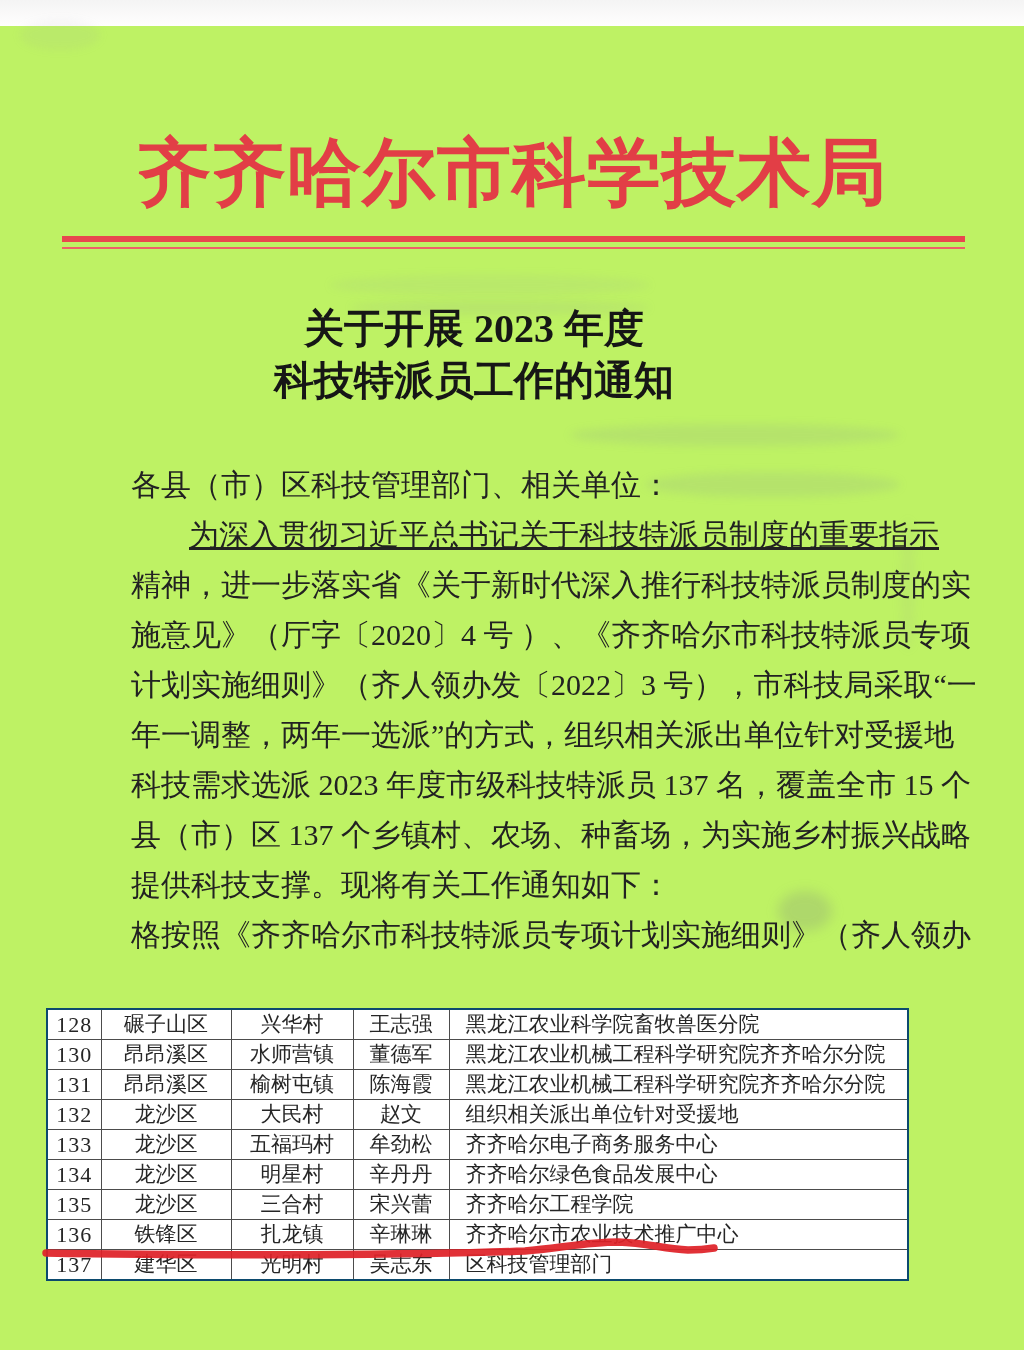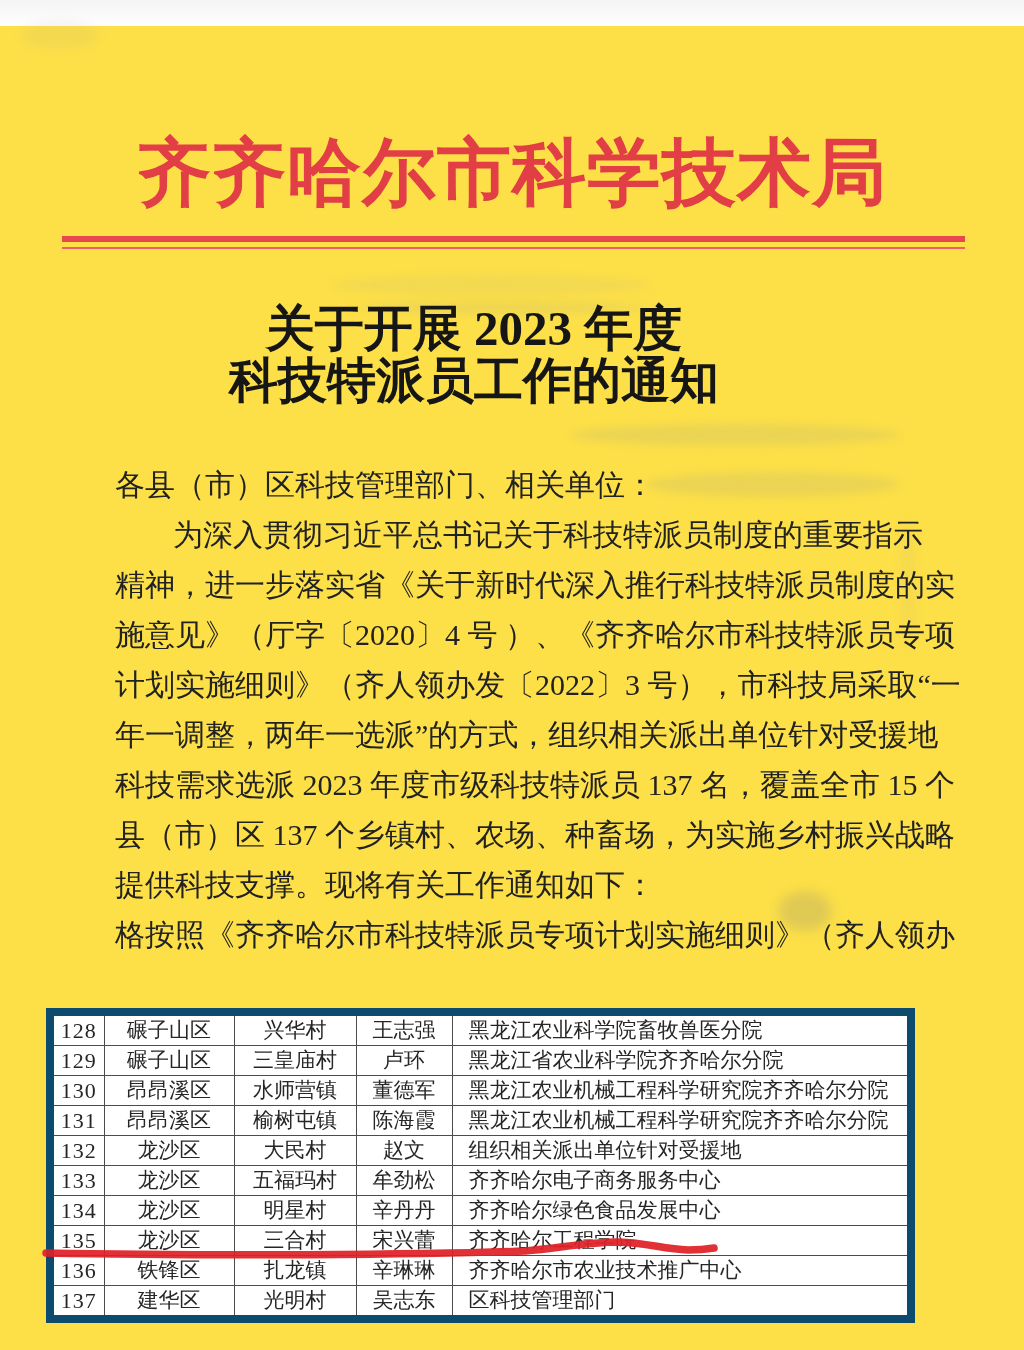--- a/index.html
+++ b/index.html
@@ -1,50 +1,50 @@
 <!DOCTYPE html>
 <html><head>
 <meta charset="utf-8">
 <style>
   html,body{margin:0;padding:0;}
   body{
     width:1024px;height:1350px;position:relative;overflow:hidden;
     background:#fdfdfd;
     font-family:"Liberation Serif","DejaVu Serif",serif;
   }
-  .page{position:absolute;inset:0;background:#fde047;}
+  .page{position:absolute;inset:0;background:#bef264;}
 
   
   .scan-edge{position:absolute;left:0;top:0;width:1024px;height:26px;
     background:linear-gradient(#f4f4f4,#fffefe);z-index:0;}
 
   
   .bureau{position:absolute;top:124px;left:0;width:1024px;text-align:center;
     font-size:74px;font-weight:bold;color:#e23e46;letter-spacing:1px;z-index:1;}
   .rule-thick{position:absolute;top:236px;left:62px;width:903px;height:6px;
     background:#e8474e;z-index:1;}
   .rule-thin{position:absolute;top:247px;left:62px;width:903px;height:2px;
     background:#ee6067;z-index:1;}
 
   
   .doc-title{position:absolute;top:303px;left:0;width:948px;text-align:center;
-    font-size:49px;font-weight:bold;color:#161616;line-height:52px;z-index:1;}
+    font-size:40px;font-weight:bold;color:#161616;line-height:52px;z-index:1;}
 
   
   .body-block{position:absolute;top:460px;left:115px;width:792px;z-index:1;
     font-size:30px;color:#222;}
   .bline{height:50px;line-height:50px;white-space:nowrap;
-    text-align:justify;text-align-last:justify;overflow:visible;}
+    text-align:justify;text-align-last:justify;overflow:visible;margin-left:16px;}
   .bline.no-just{text-align:left;text-align-last:left;}
-  .bline.indent{padding-left:58px;width:734px;}
+  .bline.indent{padding-left:58px;width:734px;text-decoration:underline;}
 
   
   .roster{position:absolute;left:46px;top:1008px;width:861px;z-index:2;
     border-collapse:collapse;table-layout:fixed;background:#ffffff;
-    font-size:21px;color:#262626;border:8px solid #0c4a6e;}
+    font-size:21px;color:#262626;border:2px solid #0c4a6e;}
   .roster td{border:1px solid #4c4c4c;height:29px;line-height:29px;
     text-align:center;padding:0;white-space:nowrap;overflow:hidden;}
   .roster td.org{text-align:left;padding-left:16px;}
   .roster td.num{font-size:22px;letter-spacing:1px;}
 
   
   .marker-svg{position:absolute;left:0;top:0;width:1024px;height:1350px;
     z-index:5;pointer-events:none;}
 
   
@@ -104,27 +104,20 @@
     </colgroup>
     <tbody>
       <tr>
         <td class="num">128</td>
         <td>碾子山区</td>
         <td>兴华村</td>
         <td>王志强</td>
         <td class="org">黑龙江农业科学院畜牧兽医分院</td>
       </tr>
       <tr>
-        <td class="num">129</td>
-        <td>碾子山区</td>
-        <td>三皇庙村</td>
-        <td>卢环</td>
-        <td class="org">黑龙江省农业科学院齐齐哈尔分院</td>
-      </tr>
-      <tr>
         <td class="num">130</td>
         <td>昂昂溪区</td>
         <td>水师营镇</td>
         <td>董德军</td>
         <td class="org">黑龙江农业机械工程科学研究院齐齐哈尔分院</td>
       </tr>
       <tr>
         <td class="num">131</td>
         <td>昂昂溪区</td>
         <td>榆树屯镇</td>

